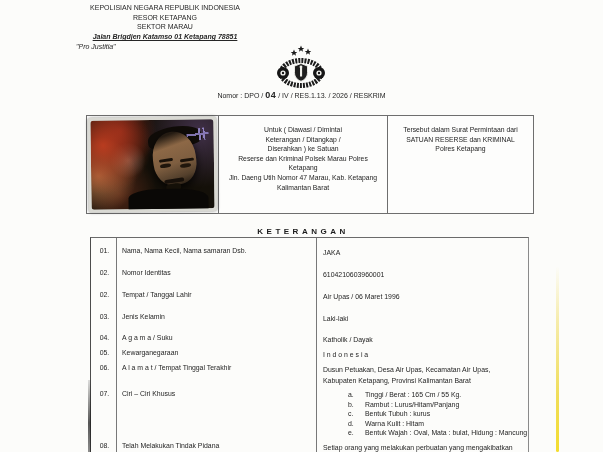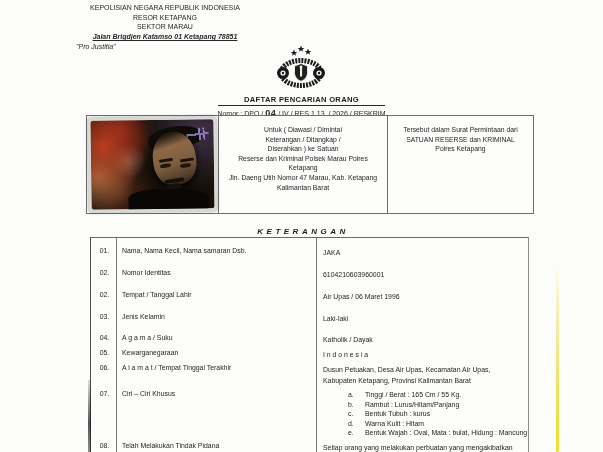--- a/index.html
+++ b/index.html
@@ -56,21 +56,21 @@
   .stache{position:absolute;left:59%;top:66%;width:16%;height:4%;background:#17100a;border-radius:2px;transform:rotate(-8deg);}
   .goatee{position:absolute;left:61%;top:72%;width:12%;height:9%;background:#151008;border-radius:40% 40% 60% 60%;transform:rotate(-8deg);}
   .torso{position:absolute;left:30%;top:78%;width:65%;height:26%;background:#0a0806;border-radius:40% 40% 0 0;}
   .graffiti{position:absolute;right:4%;top:10%;width:22px;height:12px;transform:rotate(-6deg);opacity:.9;
     background:
       linear-gradient(to bottom,transparent 40%,#8d7fc0 40%,#8d7fc0 58%,transparent 58%),
       linear-gradient(to right,transparent 55%,#9a8bd0 55%,#9a8bd0 63%,transparent 63%,transparent 75%,#9a8bd0 75%,#9a8bd0 83%,transparent 83%);}
   
   .ket-heading{position:absolute;left:203px;top:220px;width:200px;text-align:center;}
   .ket-heading span{display:inline-block;font-size:8px;font-weight:700;letter-spacing:3.5px;
-    color:#1c1c1c;border-bottom:1.3px solid #222;padding:0 3px 1px;font-style:italic;}
+    color:#1c1c1c;border-bottom:1.3px solid #222;padding:0 3px 1px;}
   .ket-table{position:absolute;left:90px;top:237px;width:439px;height:215px;box-sizing:border-box;
     border-top:1px solid #6a6a6a;border-left:1.5px solid #4c4c4c;border-right:1px solid #8a8a8a;
     font-size:6.9px;color:#242424;background:transparent;}
   .vd{position:absolute;top:0;bottom:0;width:1px;background:#787878;}
   .vd1{left:25px;} .vd2{left:225px;}
   .krow{position:absolute;left:0;width:100%;height:11px;}
   .kno{position:absolute;left:4px;width:19px;text-align:center;}
   .klabel{position:absolute;left:31px;width:192px;}
   .kvalue{position:absolute;left:232px;width:202px;white-space:pre-line;line-height:11px;}
   .ciri{position:absolute;left:257px;top:0;width:180px;line-height:9.6px;}
@@ -109,21 +109,20 @@
     <circle cx="11" cy="28" r="1.2" fill="#161616"></circle>
     <circle cx="47" cy="28" r="6" fill="#161616"></circle>
     <circle cx="47" cy="28" r="2.6" fill="#f5f5f2"></circle>
     <circle cx="47" cy="28" r="1.2" fill="#161616"></circle>
     <path d="M29,18.5 l6.5,2.6 v6.5 c0,4.5 -2.8,7.3 -6.5,8.7 c-3.7,-1.4 -6.5,-4.2 -6.5,-8.7 v-6.5 z" fill="#1f1f1f" stroke="#e9e9e4" stroke-width="1"></path>
     <rect x="28" y="23" width="2.1" height="8.5" fill="#efefe9"></rect>
     <circle cx="29" cy="22" r="1.4" fill="#efefe9"></circle>
   </svg>
 
   <div class="title-block">
-    <div class="doc-title">DAFTAR PENCARIAN ORANG</div>
     <div class="nomor-line"><span>Nomor : DPO /</span> <span class="hand">04</span> <span>/ IV / RES.1.13. / 2026 / RESKRIM</span></div>
   </div>
 
   <div class="info-table">
     <div class="cell-photo">
       <div class="photo">
         <div class="photo-inner">
           <div class="hair"></div>
           <div class="face"></div>
           <div class="brow-l"></div>

